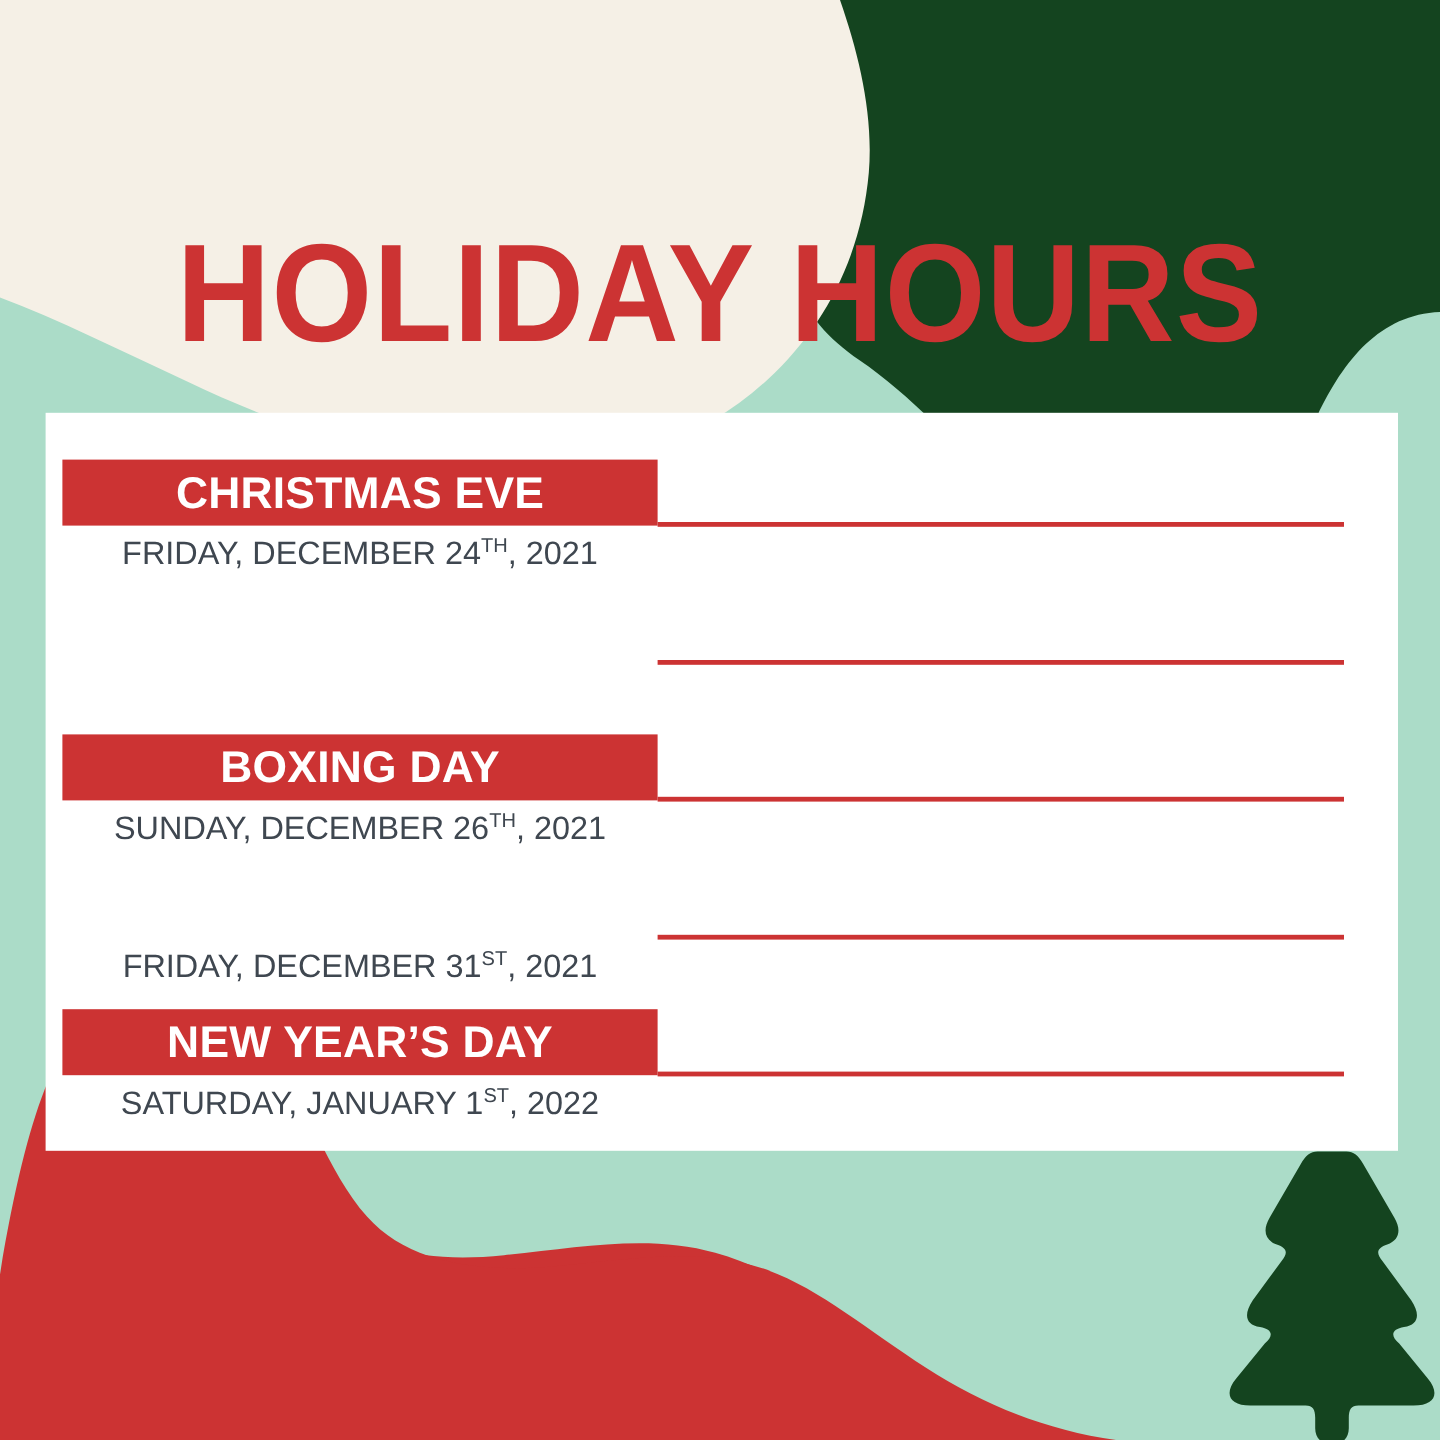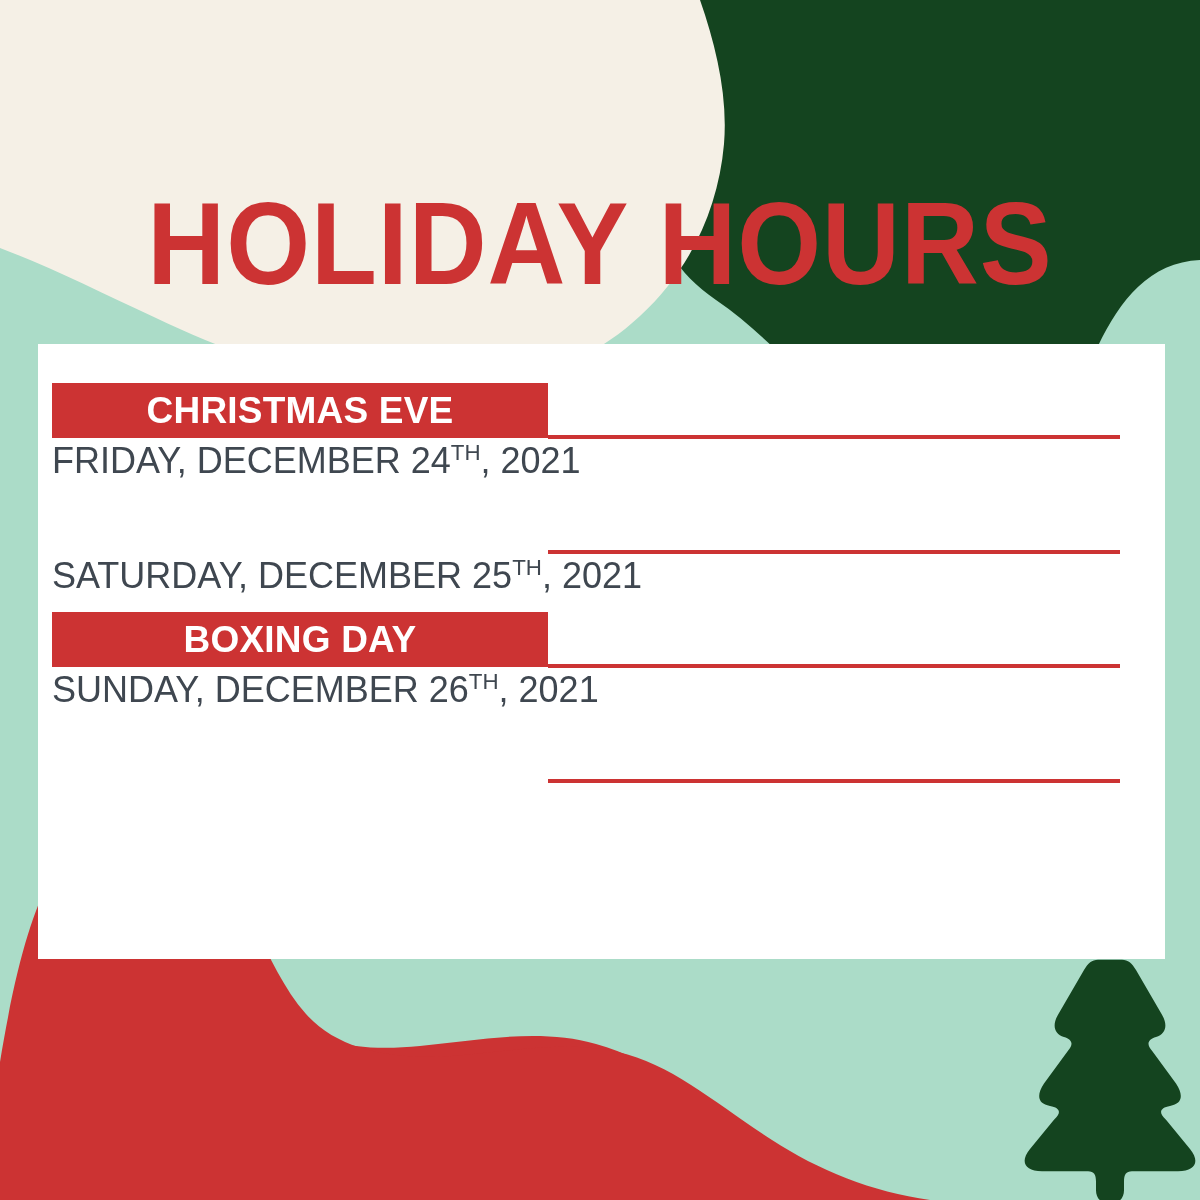--- a/index.html
+++ b/index.html
@@ -114,21 +114,21 @@
   
   .date {
     position: absolute;
     left: 14px;
     top: 68px;
     width: 496px;
     text-align: center;
     color: #3F4750;
     font-family: "Liberation Sans", sans-serif;
     font-weight: normal;
-    font-size: 36px;
+    font-size: 27px;
     line-height: 34px;
     white-space: nowrap;
   }
 
   .date sup {
     font-size: 0.62em;
     vertical-align: super;
     line-height: 0;
   }
 </style>
@@ -214,32 +214,39 @@
       <div class="row row-0">
         <div class="banner">
           <span class="banner-label">CHRISTMAS EVE</span>
         </div>
         <div class="rule"></div>
         <div class="date"><span>FRIDAY, DECEMBER </span><span>24</span><sup>TH</sup><span>, 2021</span></div>
       </div>
 
       <div class="row row-1">
         <div class="rule"></div>
-        <div class="date"><span>SATURDAY, DECEMBER </span><span>25</span><sup>TH</sup><span>, 2021</span></div>
       </div>
 
       <div class="row row-2">
         <div class="banner">
           <span class="banner-label">BOXING DAY</span>
         </div>
         <div class="rule"></div>
         <div class="date"><span>SUNDAY, DECEMBER </span><span>26</span><sup>TH</sup><span>, 2021</span></div>
       </div>
 
       <div class="row row-3">
         <div class="rule"></div>
-      </div>
-
+        <div class="date"><span>FRIDAY, DECEMBER </span><span>31</span><sup>ST</sup><span>, 2021</span></div>
+      </div>
+
+      <div class="row row-4">
+        <div class="banner">
+          <span class="banner-label">NEW YEAR’S DAY</span>
+        </div>
+        <div class="rule"></div>
+        <div class="date"><span>SATURDAY, JANUARY </span><span>1</span><sup>ST</sup><span>, 2022</span></div>
+      </div>
 
     </div>
   </div>
 
 </div>
 
 </body></html>

